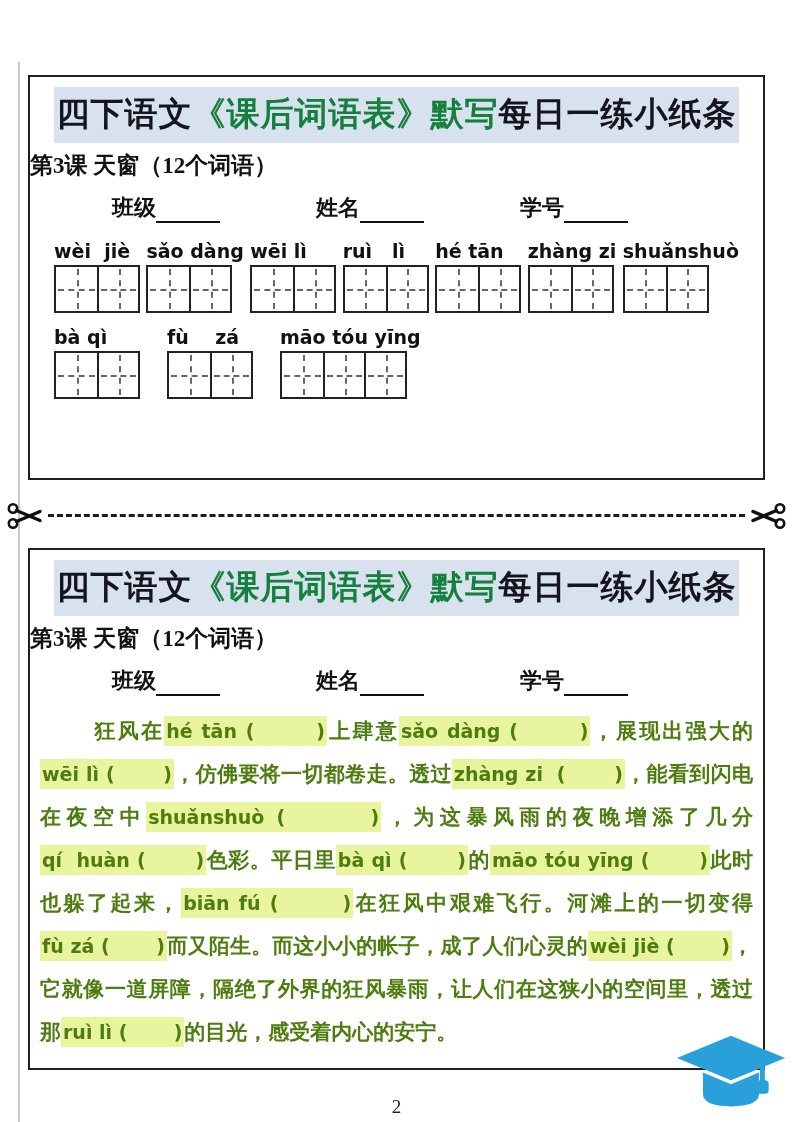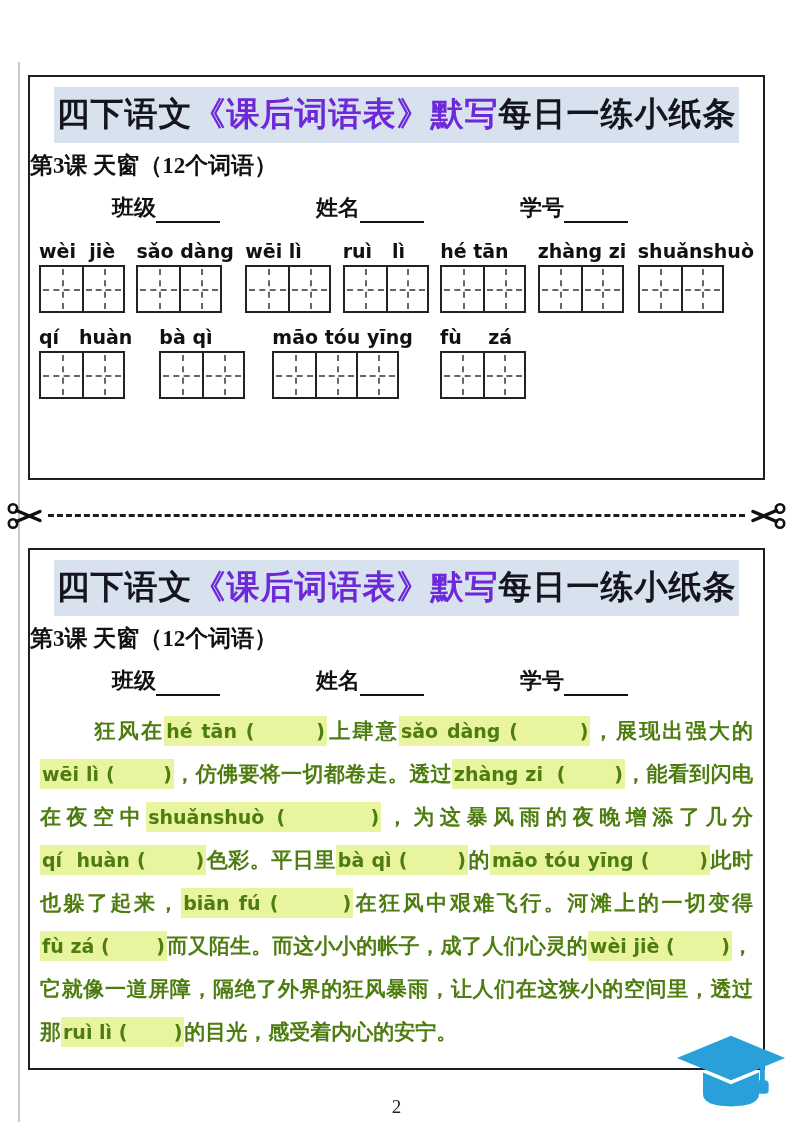--- a/index.html
+++ b/index.html
@@ -8,31 +8,31 @@
   .scan-edge { position:absolute; left:18px; top:62px; bottom:0; width:2px; background:#c9c9c9; }
 
   
   .box { position:absolute; left:28px; width:737px; border:2px solid #1f1f1f; background:#fff; }
   .box1 { top:75px; height:405px; }
   .box2 { top:548px; height:522px; }
 
   .title-bar { margin:10px 24px 0; background:#d8e1ee; text-align:center; padding:5px 0 6px;
                font-family:"Liberation Sans", sans-serif; font-weight:bold; font-size:33px;
                letter-spacing:1px; color:#15151f; white-space:nowrap; }
-  .title-bar .red { color:#6d28d9;text-align:right; }
+  .title-bar .red { color:#15803d;text-align:right; }
 
   .subtitle { margin-top:7px; font-size:23px; font-weight:bold; color:#111; }
 
   .fields { display:flex; margin:12px 60px 0 82px; gap:0; }
   .field { display:flex; align-items:flex-end; font-size:22px; font-weight:bold; color:#111; }
   .field + .field { margin-left:96px; }
   .blank-line { display:inline-block; width:64px; height:1.15em; border-bottom:2px solid #111; }
 
   
-  .words-area { padding:0 7px; }
+  .words-area { padding:0 22px; }
   .words-row1 { display:flex; justify-content:space-between; margin-top:16px; padding:0 2px; }
   .words-row2 { display:flex; margin-top:12px; gap:27px; padding-left:2px; }
   .word { display:flex; flex-direction:column; }
   .pinyin-label { font-family:"DejaVu Sans", sans-serif; font-weight:bold; font-size:19px;
                   color:#111; white-space:pre; margin-bottom:2px; line-height:24px; }
   .grid { display:flex; border:2px solid #222; width:max-content; }
   .cell { width:41px; height:44px; position:relative; }
   .cell + .cell { border-left:2px solid #222; }
   .cell::before { content:""; position:absolute; left:2px; right:2px; top:50%; border-top:2px dashed #666; }
   .cell::after  { content:""; position:absolute; top:2px; bottom:2px; left:50%; border-left:2px dashed #666; }
@@ -132,44 +132,37 @@
           <div class="word">
             <div class="pinyin-label">shuǎnshuò</div>
             <div class="grid">
               <div class="cell"></div>
               <div class="cell"></div>
             </div>
           </div>
         </div>
       <div class="words-row2">
           <div class="word">
-            <div class="pinyin-label">qí   huàn</div>
-            <div class="grid">
-              <div class="cell"></div>
-              <div class="cell"></div>
-            </div>
-          </div>
-          <div class="word">
             <div class="pinyin-label">bà qì</div>
             <div class="grid">
               <div class="cell"></div>
               <div class="cell"></div>
             </div>
           </div>
           <div class="word">
+            <div class="pinyin-label">fù    zá</div>
+            <div class="grid">
+              <div class="cell"></div>
+              <div class="cell"></div>
+            </div>
+          </div>
+          <div class="word">
             <div class="pinyin-label">māo tóu yīng</div>
             <div class="grid">
               <div class="cell"></div>
-              <div class="cell"></div>
-              <div class="cell"></div>
-            </div>
-          </div>
-          <div class="word">
-            <div class="pinyin-label">fù    zá</div>
-            <div class="grid">
               <div class="cell"></div>
               <div class="cell"></div>
             </div>
           </div>
         </div>
     </div>
   </div>
 
   <div class="cut">
     <span class="scissors left">

